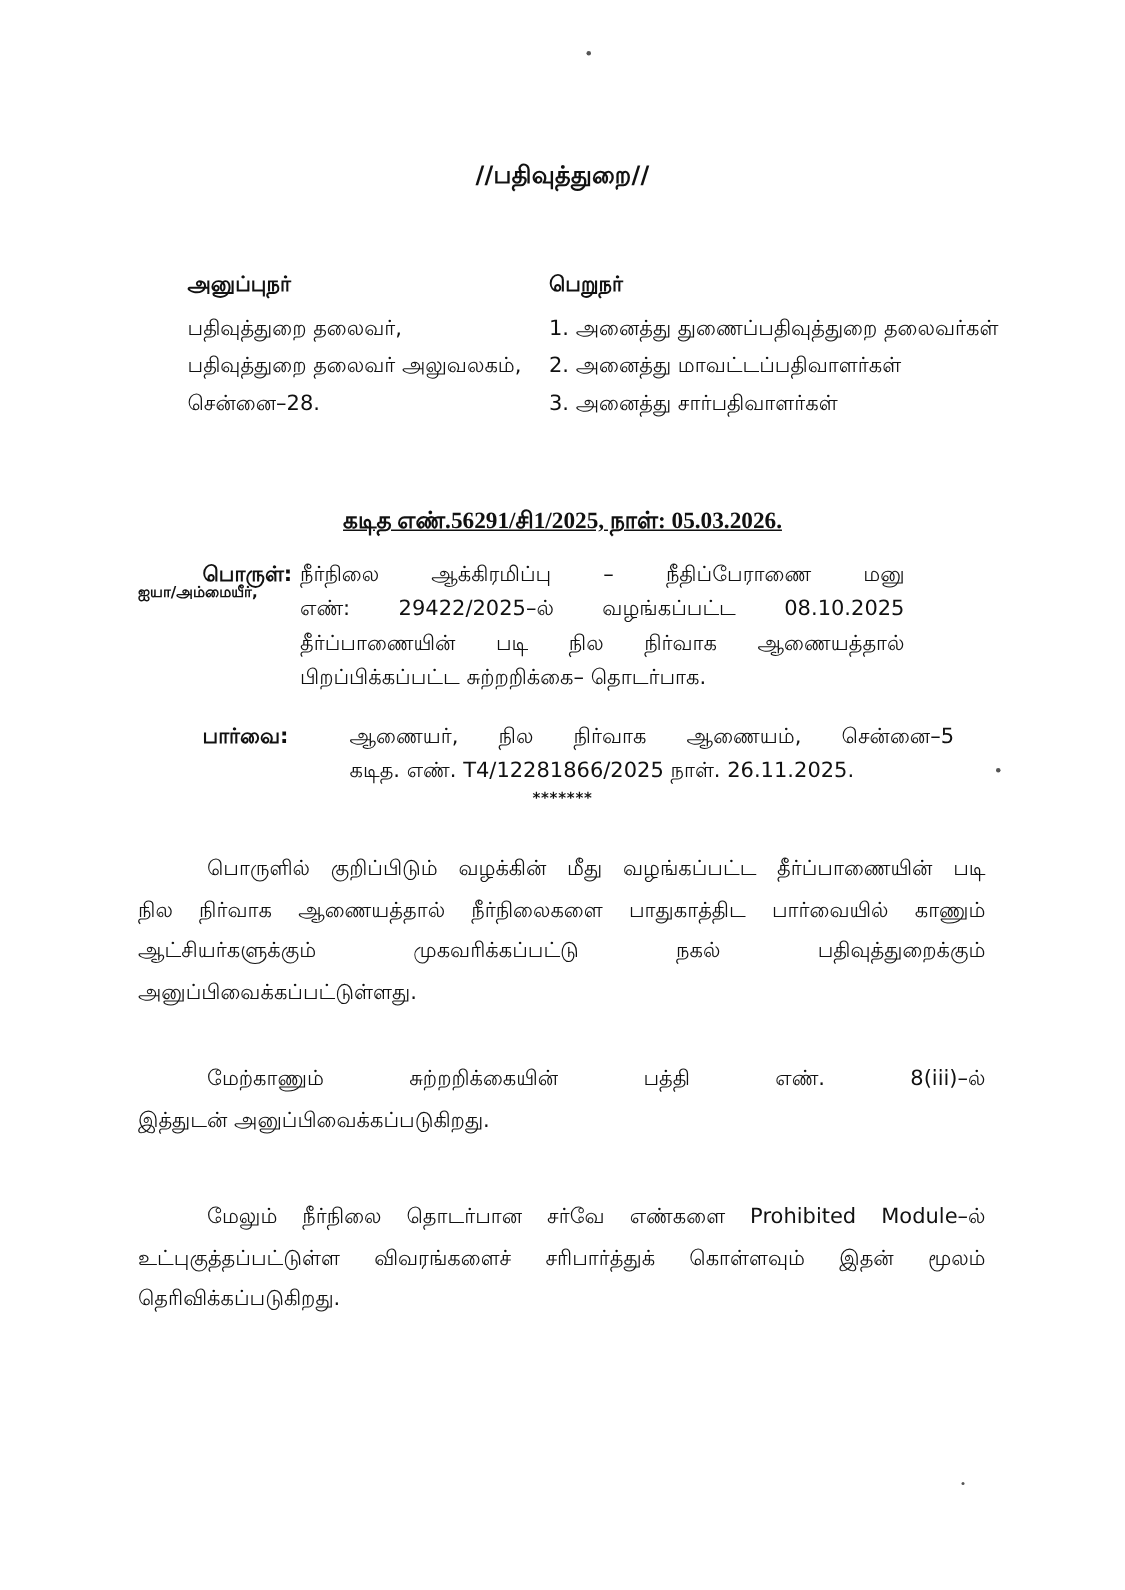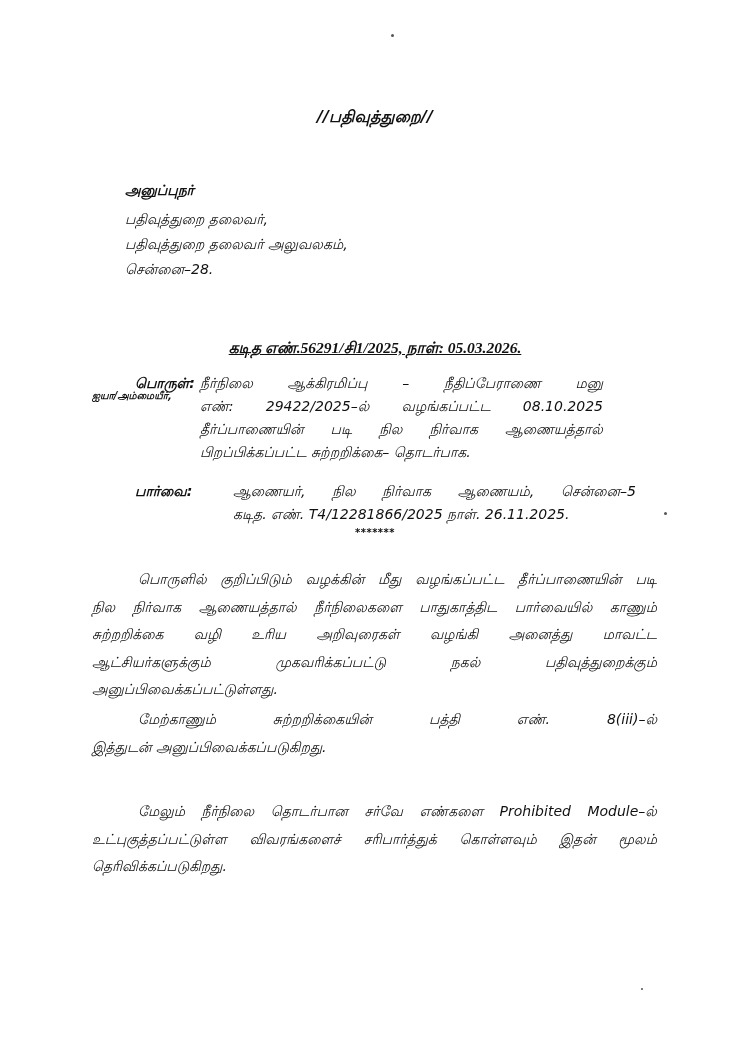--- a/index.html
+++ b/index.html
@@ -11,21 +11,21 @@
       width: 750px;
       height: 1060px;
       position: relative;
       overflow: hidden;
       color: #111111;
       font-family: "DejaVu Sans", "Liberation Sans", sans-serif;
     }
     .page {
       position: absolute;
       left: 0; top: 0;
-      width: 664px; height: 1060px; font-style: italic;
+      width: 664px; height: 1060px;
     }
     .header-title {
       position: absolute;
       top: 107px;
       left: 0; width: 750px;
       text-align: center;
       font-size: 16px;
       font-weight: bold;
       letter-spacing: 0.2px;
     }
@@ -147,20 +147,26 @@
 
   <div class="header-title">//பதிவுத்துறை//</div>
 
   <div class="sender">
     <div class="block-heading">அனுப்புநர்</div>
     <div class="line">பதிவுத்துறை தலைவர்,</div>
     <div class="line">பதிவுத்துறை தலைவர் அலுவலகம்,</div>
     <div class="line">சென்னை–28.</div>
   </div>
 
+  <div class="recipient">
+    <div class="block-heading">பெறுநர்</div>
+    <div class="line">1.  அனைத்து துணைப்பதிவுத்துறை தலைவர்கள்</div>
+    <div class="line">2. அனைத்து மாவட்டப்பதிவாளர்கள்</div>
+    <div class="line">3. அனைத்து சார்பதிவாளர்கள்</div>
+  </div>
 
   <div class="ref-line">கடித எண்.56291/சி1/2025,  நாள்: 05.03.2026.</div>
 
   <div class="salutation">ஐயா/அம்மையீர்,</div>
 
   <div class="subject">
     <span class="label">பொருள்:</span>
     <div class="text">
       <span class="justify-line">நீர்நிலை ஆக்கிரமிப்பு – நீதிப்பேராணை மனு</span>
       <span class="justify-line">எண்: 29422/2025–ல் வழங்கப்பட்ட 08.10.2025</span>
@@ -175,21 +181,20 @@
       <span class="justify-line">ஆணையர், நில நிர்வாக ஆணையம், சென்னை–5</span>
       <span class="last-line">கடித. எண். T4/12281866/2025 நாள். 26.11.2025.</span>
     </div>
   </div>
 
   <div class="stars">*******</div>
 
   <div class="para p1">
     <span class="justify-line first">பொருளில் குறிப்பிடும் வழக்கின் மீது வழங்கப்பட்ட தீர்ப்பாணையின் படி</span>
     <span class="justify-line">நில நிர்வாக ஆணையத்தால் நீர்நிலைகளை பாதுகாத்திட பார்வையில் காணும்</span>
-    <span class="justify-line">சுற்றறிக்கை வழி உரிய அறிவுரைகள் வழங்கி அனைத்து மாவட்ட</span>
     <span class="justify-line">ஆட்சியர்களுக்கும் முகவரிக்கப்பட்டு நகல் பதிவுத்துறைக்கும்</span>
     <span class="last-line">அனுப்பிவைக்கப்பட்டுள்ளது.</span>
   </div>
 
   <div class="para p2">
     <span class="justify-line first">மேற்காணும் சுற்றறிக்கையின் பத்தி எண். 8(iii)–ல்</span>
     <span class="last-line">இத்துடன் அனுப்பிவைக்கப்படுகிறது.</span>
   </div>
 
   <div class="para p3">

